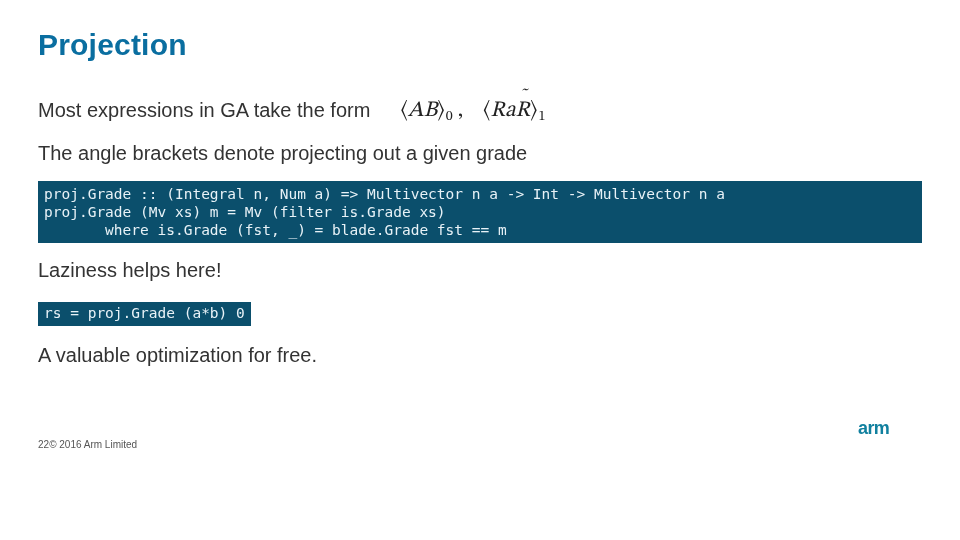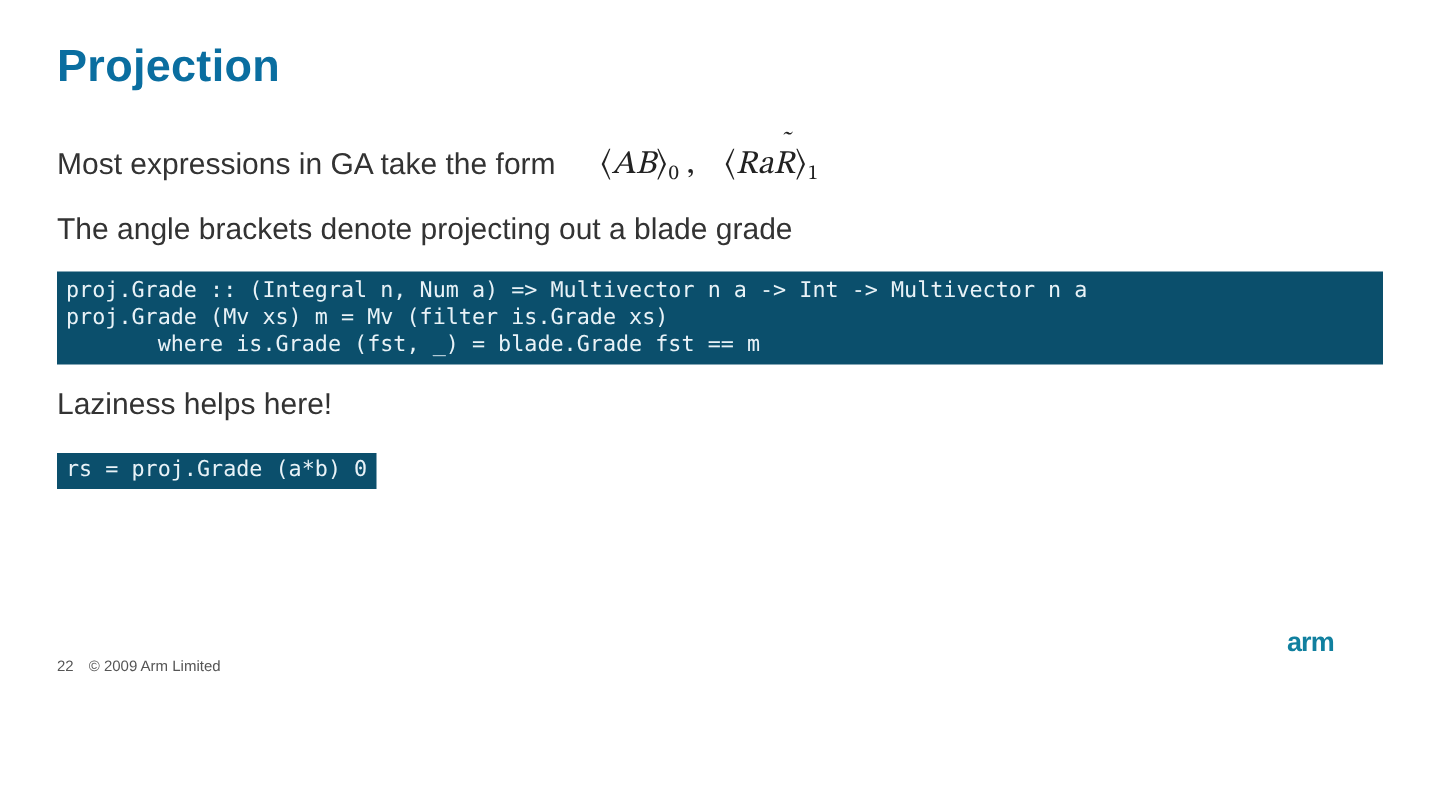--- a/index.html
+++ b/index.html
@@ -11,21 +11,21 @@
   .row-with-math .body-text { margin-bottom: 0; }
   .math { font-family: "Cambria Math", "STIX Two Math", "Latin Modern Math", "Times New Roman", serif; font-size: 22px; color: #222; display: inline-flex; align-items: center; gap: 20px; }
   .math .bracket { font-size: 22px; }
   .math .grp { display: inline-flex; align-items: baseline; }
   .math sub { font-size: 14px; position: relative; top: 4px; left: 1px; }
   .math .tilde { position: relative; display: inline-block; }
   .math .tilde::after { content: "˜"; position: absolute; left: 50%; transform: translateX(-50%); top: -12px; font-size: 18px; }
   .math .comma { margin-left: -14px; }
   .code-block { background: #0b4f6c; color: #e8f2f7; font-family: "Consolas", "Menlo", monospace; font-size: 14.5px; line-height: 1.25; padding: 4px 6px; white-space: pre; margin: 0 0 14px 0; }
   .code-inline { background: #0b4f6c; color: #e8f2f7; font-family: "Consolas", "Menlo", monospace; font-size: 14.5px; line-height: 1.2; padding: 3px 6px; display: inline-block; margin: 4px 0 14px 0; text-align: center; }
-  .footer { position: absolute; left: 38px; bottom: 18px; font-size: 10px; color: #555; display: flex; align-items: center; gap: 10px; }
+  .footer { position: absolute; left: 38px; bottom: 18px; font-size: 10px; color: #555; display: flex; align-items: center; }
   .logo { position: absolute; right: 30px; bottom: 28px; }
   .logo-svg { width: 72px; height: 24px; display: block; }
   .spacer-sm { height: 2px; }
 </style>
 </head>
 <body>
 
 <div class="slide">
   <h1 class="title">Projection</h1>
 
@@ -43,35 +43,36 @@
         <span class="bracket">⟨</span>
           <i>R</i>
           <i>a</i>
           <i class="tilde">R</i>
           <span class="bracket">⟩</span>
           <sub>1</sub>
       </span>
     </div>
   </div>
 
-  <div class="body-text">The angle brackets denote projecting out a blade grade</div>
+  <div class="body-text">The angle brackets denote projecting out a given grade</div>
 
   <div class="code-block">proj.Grade :: (Integral n, Num a) =&gt; Multivector n a -&gt; Int -&gt; Multivector n a
 proj.Grade (Mv xs) m = Mv (filter is.Grade xs)
        where is.Grade (fst, _) = blade.Grade fst == m</div>
 
   <div class="body-text">Laziness helps here!</div>
 
   <div class="code-inline">rs = proj.Grade (a*b) 0</div>
 
   <div class="spacer-sm"></div>
+  <div class="body-text">A valuable optimization for free.</div>
 
   <div class="footer">
     <span>22</span>
-    <span>© 2009 Arm Limited</span>
+    <span>© 2016 Arm Limited</span>
   </div>
 
   <div class="logo">
     <svg class="logo-svg" viewBox="0 0 120 40">
       <text x="0" y="30" font-family="Arial, Helvetica, sans-serif" font-size="30" font-weight="600" fill="#11809f" letter-spacing="-1">arm</text>
     </svg>
   </div>
 </div>
 
 </body></html>

